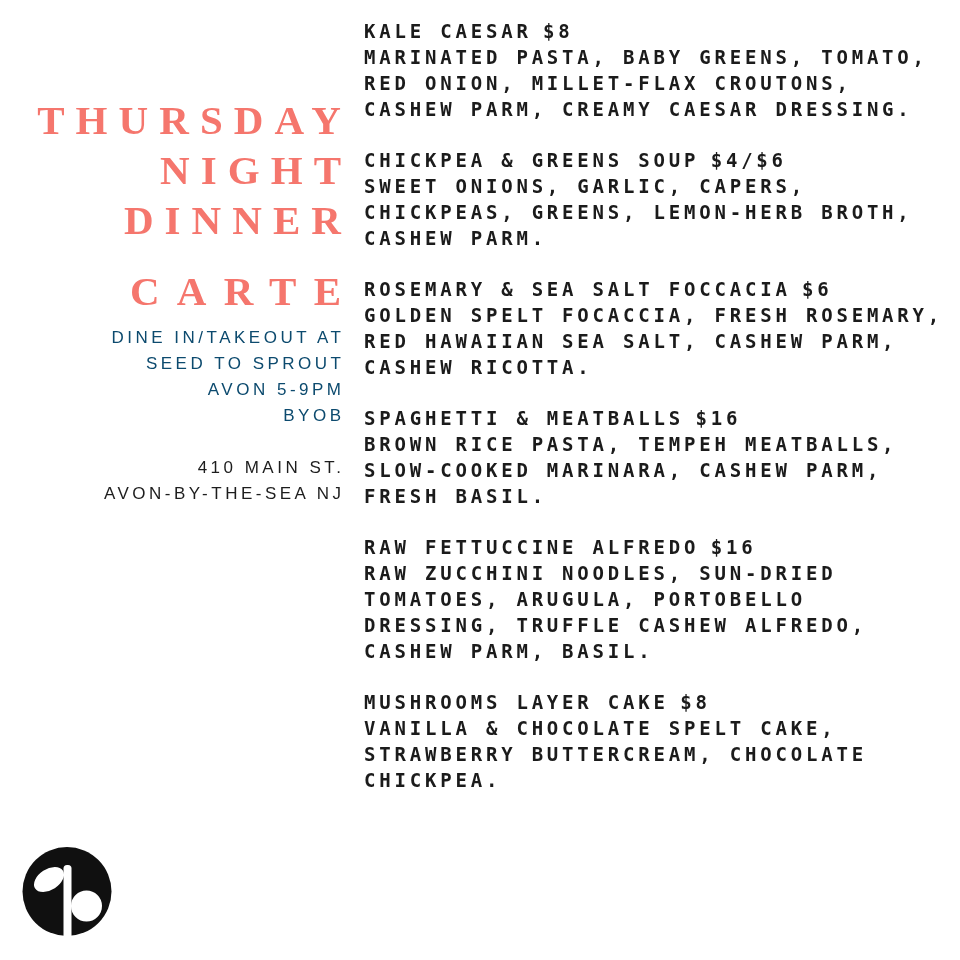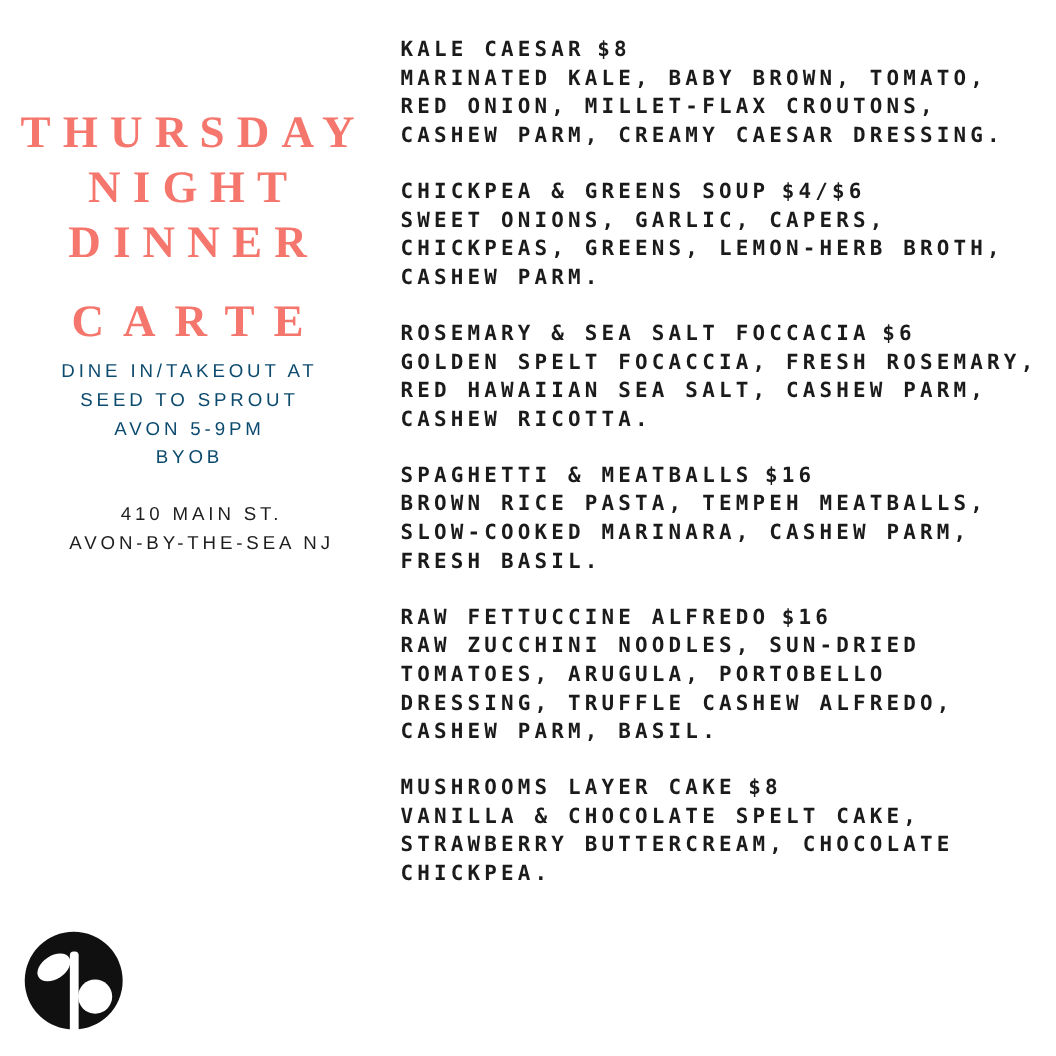--- a/index.html
+++ b/index.html
@@ -10,21 +10,21 @@
     position: relative;
     overflow: hidden;
   }
   .page { position: absolute; inset: 0; background: #ffffff; }
 
   
   .left-col {
     position: absolute;
     left: 0; top: 0;
     width: 341px;
-    text-align: center;
+    text-align: right;
   }
   .big-title {
     padding-top: 95px;
     font-family: "Liberation Serif", "DejaVu Serif", serif;
     font-weight: 700;
     font-size: 41px;
     line-height: 50px;
     color: #f5766d;
     letter-spacing: 0.27em;
   }
@@ -55,21 +55,21 @@
     color: #1d1d1d;
     padding-left: 22px;
   }
   .address .i-line { margin-right: -3.5px; white-space: nowrap; }
 
   
   .right-col {
     position: absolute;
     left: 364px; top: 0;
     width: 596px;
-    padding-top: 32px;
+    padding-top: 18px;
     font-family: "DejaVu Sans Mono", monospace;
     font-weight: 700;
     font-size: 19px;
     line-height: 26px;
     letter-spacing: 3.8px;
     color: #1b1b1b;
   }
   .menu-item { margin-bottom: 25px; }
   .item-title, .item-line { white-space: nowrap; }
   .item-price { margin-left: 0.6em; }
@@ -112,21 +112,21 @@
       <div class="i-line">410 MAIN ST.</div>
       <div class="i-line">AVON-BY-THE-SEA NJ</div>
     </div>
 
   </div>
 
   <div class="right-col">
 
     <div class="menu-item">
       <div class="item-title"><span>KALE CAESAR</span><span class="item-price">$8</span></div>
-      <div class="item-line">MARINATED KALE, BABY BROWN, TOMATO,</div>
+      <div class="item-line">MARINATED PASTA, BABY GREENS, TOMATO,</div>
       <div class="item-line">RED ONION, MILLET-FLAX CROUTONS,</div>
       <div class="item-line">CASHEW PARM, CREAMY CAESAR DRESSING.</div>
     </div>
 
     <div class="menu-item">
       <div class="item-title"><span>CHICKPEA &amp; GREENS SOUP</span><span class="item-price">$4/$6</span></div>
       <div class="item-line">SWEET ONIONS, GARLIC, CAPERS,</div>
       <div class="item-line">CHICKPEAS, GREENS, LEMON-HERB BROTH,</div>
       <div class="item-line">CASHEW PARM.</div>
     </div>

